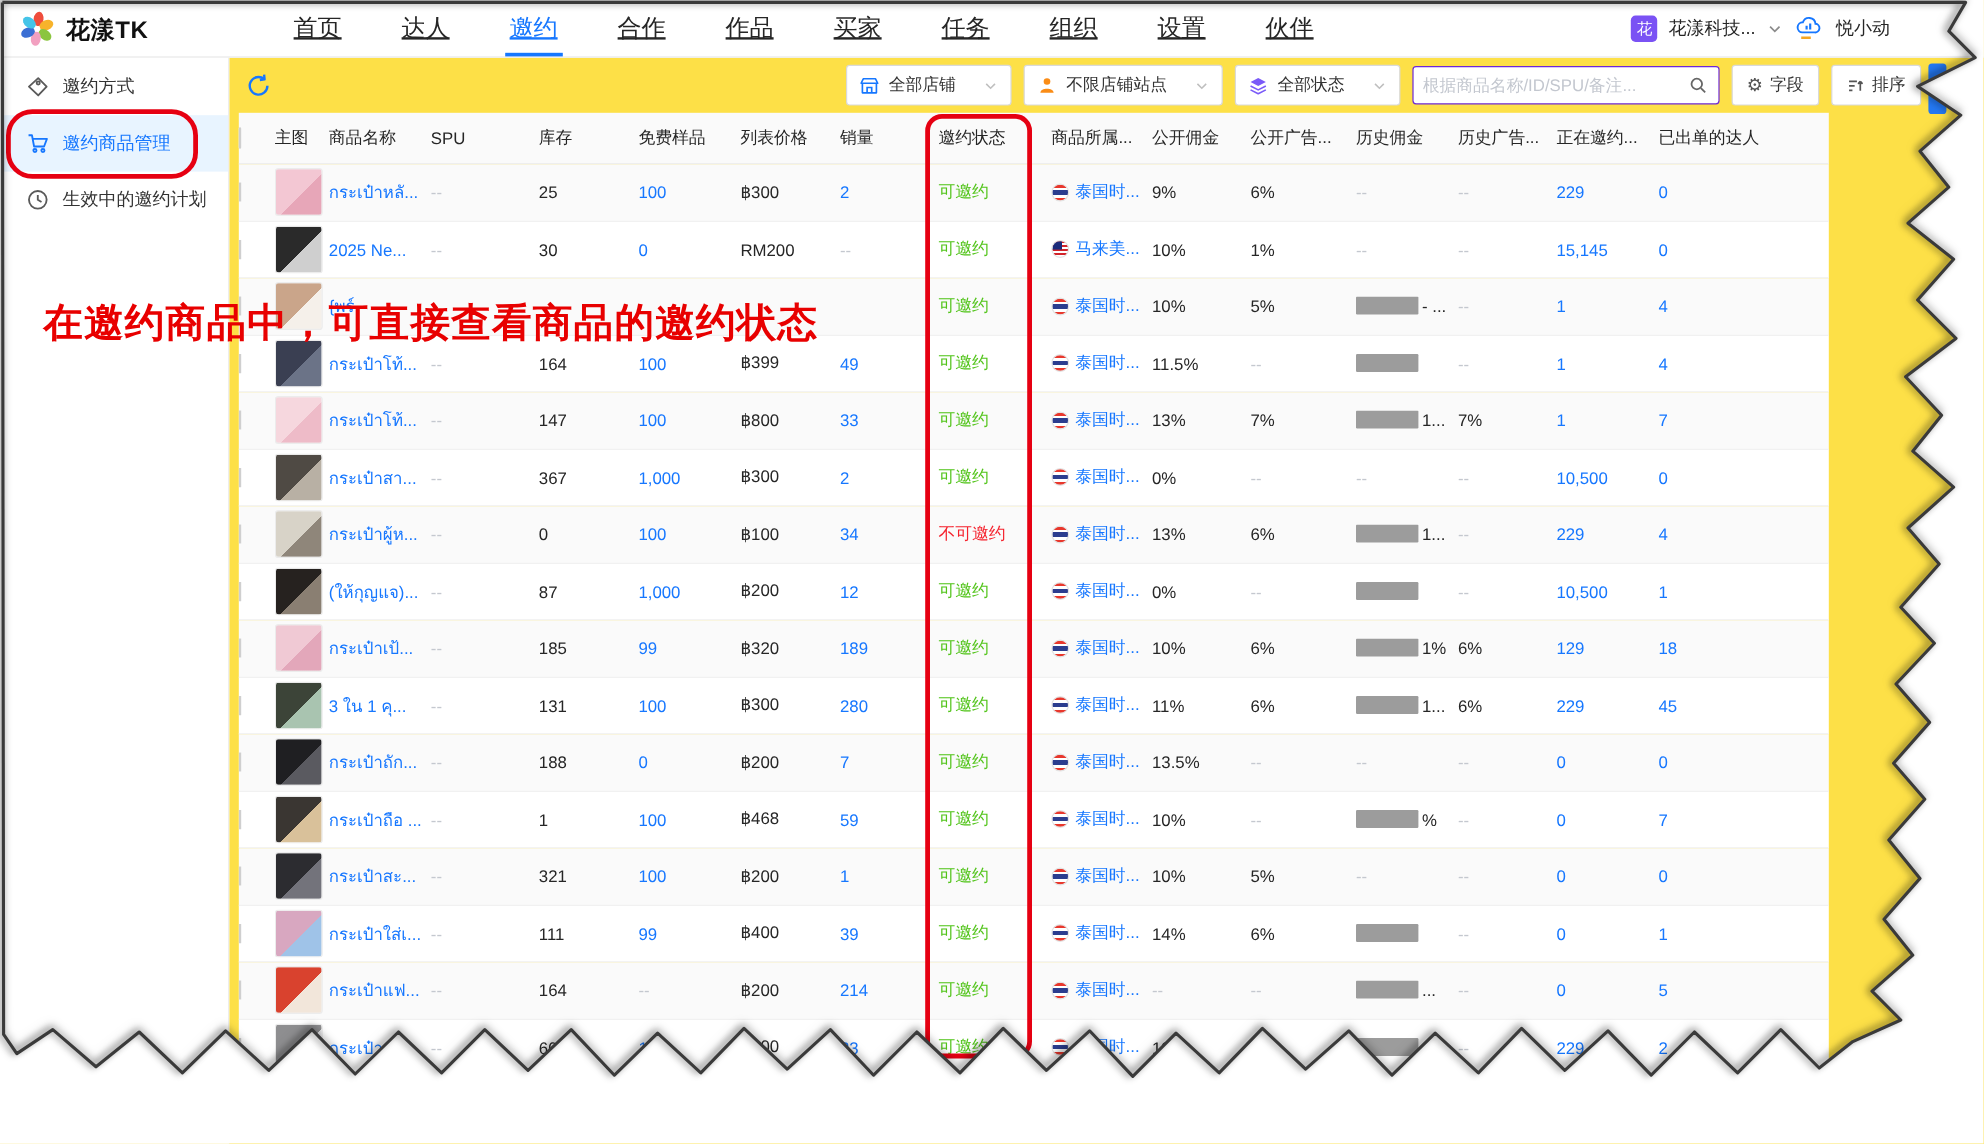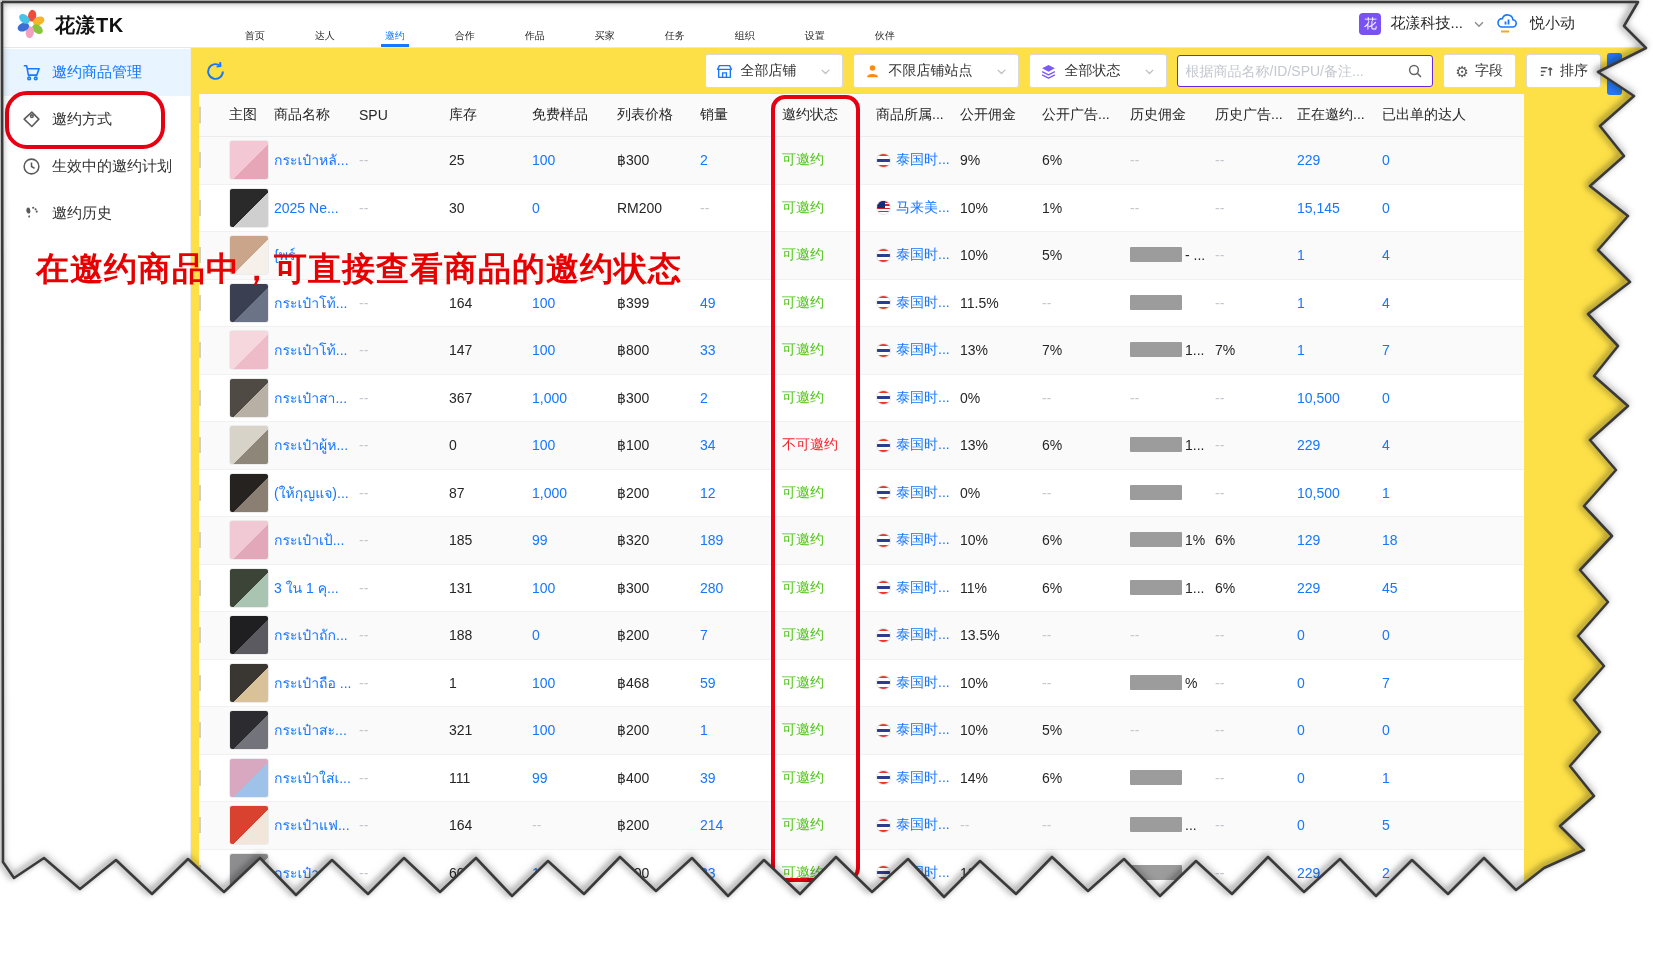--- a/index.html
+++ b/index.html
@@ -9,22 +9,22 @@
     -webkit-font-smoothing:antialiased;color:#262626;
   }
   .page{position:absolute;inset:0;background:#fff;}
 
   
   .topbar{position:absolute;top:0;left:0;right:0;height:47px;border-bottom:1px solid #e8e8e8;
     display:flex;align-items:center;background:#fff;z-index:5;}
   .logo-wrap{display:flex;align-items:flex-end;gap:9px;margin-left:16px;}
   .brand-title{font-size:20px;font-weight:700;color:#111;letter-spacing:.5px;}
   .nav{display:flex;margin-left:96px;height:47px;}
-  .nav-item{font-size:10px;color:#262626;height:47px;line-height:47px;padding:12px 4px;margin:0 21px;
-    cursor:pointer;box-sizing:border-box;white-space:nowrap;}
+  .nav-item{font-size:20px;color:#262626;height:47px;line-height:47px;padding:1px 4px;margin:0 21px;
+    cursor:pointer;box-sizing:border-box;white-space:nowrap;text-decoration:underline;}
   .nav-item.active{color:#1677ff;border-bottom:3px solid #1677ff;}
   .top-right{margin-left:auto;margin-right:78px;display:flex;align-items:center;gap:9px;}
   .avatar{width:22px;height:22px;border-radius:4px;background:#7a52f4;color:#fff;font-size:13px;
     display:flex;align-items:center;justify-content:center;}
   .company{font-size:15px;color:#262626;white-space:nowrap;}
   .chev{color:#8c8c8c;display:flex;}
   .partner{font-size:15px;color:#262626;white-space:nowrap;}
   .ico{display:inline-flex;vertical-align:middle;}
 
   
@@ -135,59 +135,47 @@
           <path d="M7 15 a4.2 4.2 0 0 1 .4-8.4 a5.4 5.4 0 0 1 10.5 1.2 a3.6 3.6 0 0 1-.6 7.2 Z"></path>
           <path d="M10.5 12.5 V9.5 M13.5 12.5 V7.5" stroke-width="1.8"></path>
           <path d="M6 19.5 H14" stroke="#f5a623" stroke-width="2"></path>
         </svg>
       </span>
       <span class="partner">悦小动</span>
     </div>
   </div>
 
   <div class="sidebar">
+      <div class="side-item">
+        <span class="ico">
+          <svg width="19" height="19" viewBox="0 0 16 16" fill="none" stroke="currentColor" stroke-width="1.3">
+            <path d="M8.3 1.8 L14.2 7.7 L8.3 13.9 L1.8 7.7 Z" stroke-linejoin="round"></path>
+            <circle cx="8.3" cy="5.2" r="1.1"></circle>
+          </svg>
+        </span>
+        <span>邀约方式</span>
+      </div>
       <div class="side-item active">
         <span class="ico">
           <svg width="19" height="19" viewBox="0 0 16 16" fill="none" stroke="currentColor" stroke-width="1.3">
             <path d="M1.5 2.3 H3.9 L5.4 10.2 H12.4 L14.4 4.8 H4.5" stroke-linejoin="round"></path>
             <circle cx="6" cy="13" r="1.1"></circle>
             <circle cx="11.6" cy="13" r="1.1"></circle>
           </svg>
         </span>
         <span>邀约商品管理</span>
       </div>
       <div class="side-item">
         <span class="ico">
           <svg width="19" height="19" viewBox="0 0 16 16" fill="none" stroke="currentColor" stroke-width="1.3">
-            <path d="M8.3 1.8 L14.2 7.7 L8.3 13.9 L1.8 7.7 Z" stroke-linejoin="round"></path>
-            <circle cx="8.3" cy="5.2" r="1.1"></circle>
-          </svg>
-        </span>
-        <span>邀约方式</span>
-      </div>
-      <div class="side-item">
-        <span class="ico">
-          <svg width="19" height="19" viewBox="0 0 16 16" fill="none" stroke="currentColor" stroke-width="1.3">
             <circle cx="8" cy="8" r="6.2"></circle>
             <path d="M8 4.6 V8 L10.6 9.6"></path>
           </svg>
         </span>
         <span>生效中的邀约计划</span>
-      </div>
-      <div class="side-item">
-        <span class="ico">
-          <svg width="19" height="19" viewBox="0 0 16 16" fill="currentColor">
-            <path d="M5.2 3 C3.4 3.2 3.1 6.2 4.6 7.6 C6 8.9 7.4 7.3 7 5.4 C6.7 4 6.2 2.9 5.2 3 Z"></path>
-            <path d="M6 9.5 C5 9.6 5 11.5 6 11.6 C7 11.7 7 9.4 6 9.5 Z"></path>
-            <circle cx="9.4" cy="3.2" r="0.9"></circle>
-            <circle cx="11.4" cy="4.4" r="0.9"></circle>
-            <circle cx="12.4" cy="6.4" r="0.9"></circle>
-          </svg>
-        </span>
-        <span>邀约历史</span>
       </div>
     </div>
 
   <div class="main">
     <div class="toolbar">
       <span class="refresh-btn">
         <svg width="21" height="21" viewBox="0 0 16 16" fill="none" stroke="currentColor" stroke-width="1.5">
           <path d="M13.6 8 A5.6 5.6 0 1 1 11.4 3.55"></path>
           <path d="M11.5 0.9 L11.8 3.9 L8.8 4.3" stroke-linejoin="round"></path>
         </svg>

